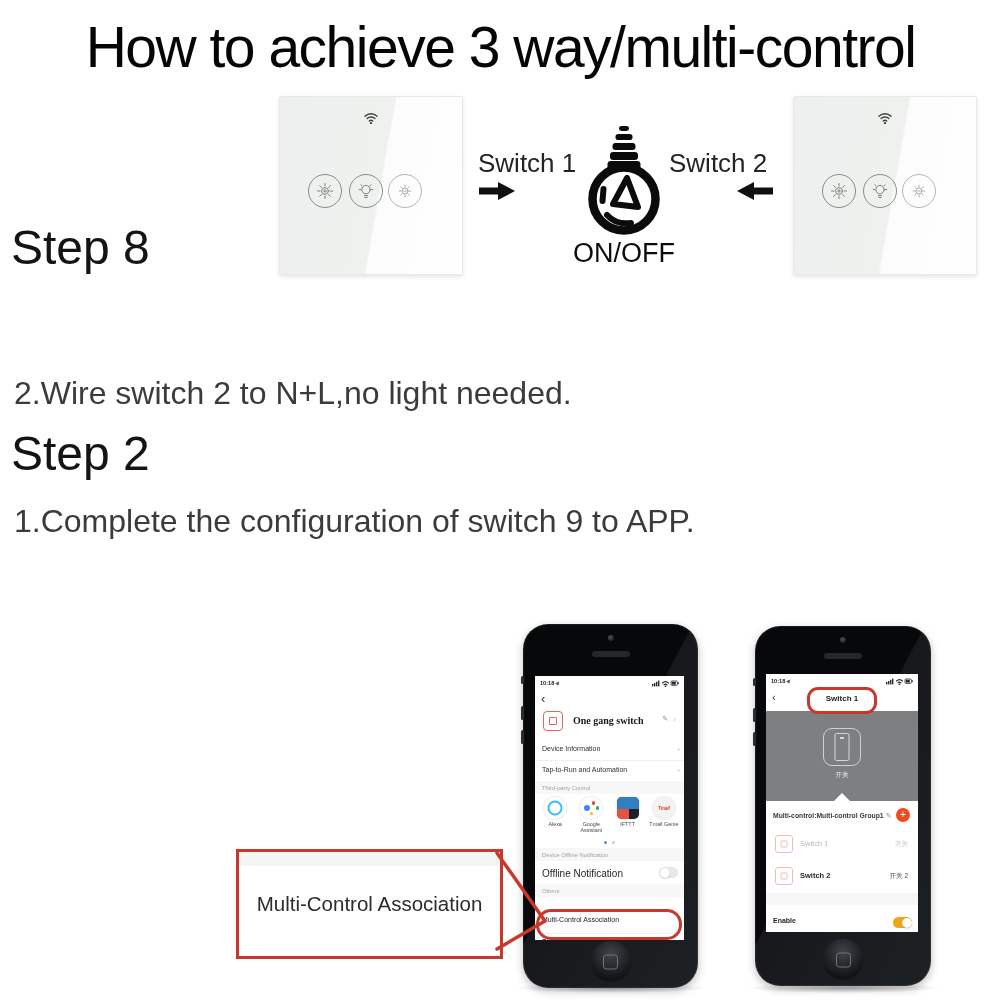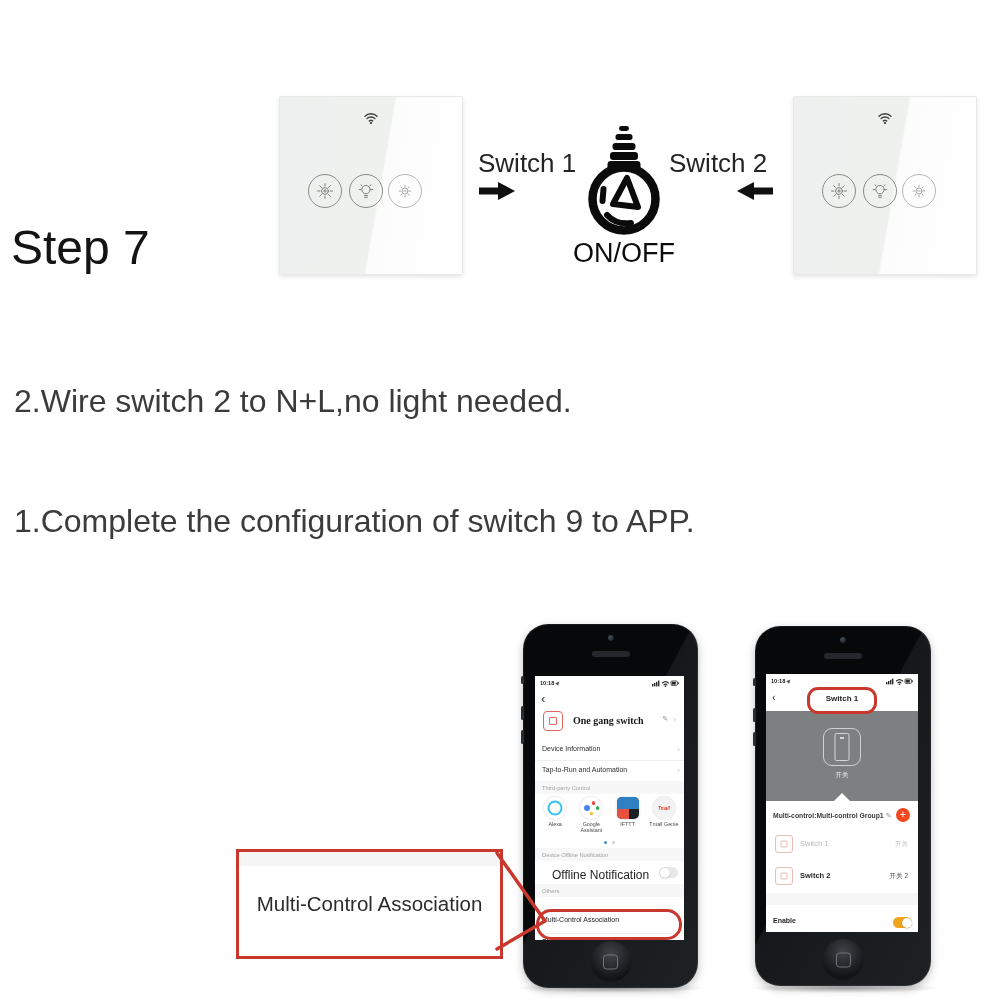--- a/index.html
+++ b/index.html
@@ -26,21 +26,21 @@
   .arrow{position:absolute;top:181px;}
   .arrow.r{left:479px;} .arrow.l{left:736px;}
   .bulb{position:absolute;left:586px;top:126px;}
   .onoff{position:absolute;left:562px;top:238px;width:124px;text-align:center;
          font-size:27px;color:#0d0d0d;}
 
   
   .step-h{position:absolute;left:11px;margin:0;font-size:48px;font-weight:400;color:#141414;}
   .s1h{top:220px;} .s2h{top:426px;}
   .step-item{position:absolute;left:14px;font-size:32px;color:#3b3b3b;white-space:nowrap;}
-  .i11{top:311px;} .i12{top:383px;text-align:center;} .i21{top:503px;} .i22{top:561px;}
+  .i11{top:311px;} .i12{top:375px;text-align:center;} .i21{top:503px;} .i22{top:561px;}
 
   
   .phone{position:absolute;border-radius:25px;
          background:linear-gradient(118deg,#07080a 46%,#16181b 46.5%,#1e2124 100%);
          box-shadow:inset 0 0 2px rgba(255,255,255,.28),0 3px 8px rgba(0,0,0,.25);}
   .ph1{left:523px;top:624px;width:175px;height:364px;}
   .ph2{left:755px;top:626px;width:176px;height:360px;}
   .cam{position:absolute;left:50%;top:11px;transform:translateX(-50%);width:6px;height:6px;border-radius:50%;
        background:radial-gradient(circle at 35% 35%,#46515e,#0d1116);}
   .spk{position:absolute;left:50%;top:27px;transform:translateX(-50%);width:38px;height:6px;border-radius:3px;
@@ -100,21 +100,21 @@
   .gd4{width:3.6px;height:3.6px;left:15.5px;top:9px;background:var(--google_green);}
   .ic-ifttt{border-radius:5px;background:#1d2125;overflow:hidden;box-shadow:0 0 2.5px rgba(0,0,0,.18);}
   .if-top{position:absolute;left:0;top:0;width:100%;height:55%;background:var(--ifttt_blue);}
   .if-red{position:absolute;left:0;bottom:0;width:55%;height:45%;background:var(--ifttt_red);}
   .ic-tmall{background:#f3f3f3;display:flex;align-items:center;justify-content:center;}
   .ic-tmall span{font-size:4.6px;font-weight:bold;font-style:italic;color:var(--tmall_red);}
   .dots{position:absolute;left:0;right:0;top:165px;display:flex;justify-content:center;gap:5px;}
   .dots i{width:3px;height:3px;border-radius:50%;background:#cfcfcf;}
   .dots i.on{background:var(--dot_blue);}
   .r-offline{position:absolute;left:0;right:0;top:185px;height:23px;}
-  .r-offline .lab{position:absolute;left:17px;top:7px;font-size:12px;color:#1f1f1f;}
+  .r-offline .lab{position:absolute;left:7px;top:7px;font-size:10px;color:#1f1f1f;}
   .toggle{position:absolute;right:6px;top:6px;width:19px;height:11px;border-radius:6px;background:#e8e8ea;}
   .toggle i{position:absolute;left:.5px;top:.5px;width:10px;height:10px;border-radius:50%;background:#fff;
             box-shadow:0 .5px 1.5px rgba(0,0,0,.3);}
   .toggle.on{background:var(--toggle_orange);}
   .toggle.on i{left:auto;right:.5px;}
   .r-multi{position:absolute;left:0;right:0;top:233px;height:22px;}
   .r-multi .lab{position:absolute;left:7px;top:7px;font-size:7px;color:#222;}
   .r-multi .chev{position:absolute;right:4px;top:7px;}
   .oval{position:absolute;border:3px solid var(--accent_red);border-radius:15px;z-index:20;}
   .oval-multi{left:1px;top:233px;width:140px;height:25px;}
@@ -159,20 +159,21 @@
   .callout .cap{position:absolute;left:0;top:0;right:0;height:14px;background:#f5f5f5;}
   .callout .txt{position:absolute;left:0;right:0;top:40px;text-align:center;font-size:20.5px;color:#2c2c2c;}
 
   .overlay{position:absolute;left:0;top:0;z-index:50;pointer-events:none;}
 </style>
 </head>
 <body>
 
 <div class="canvas">
 
+  <h1 class="title">How to achieve 3 way/multi-control</h1>
 
   <div class="panel p1">
     <svg class="wifi" width="15" height="12" viewBox="0 0 15 12">
       <g fill="none" stroke="#3a3f3a" stroke-width="1.4" stroke-linecap="round">
         <path d="M1.5 4.2 A 8.5 8.5 0 0 1 13.5 4.2"></path>
         <path d="M3.6 6.6 A 5.5 5.5 0 0 1 11.4 6.6"></path>
         <path d="M5.8 9 A 2.6 2.6 0 0 1 9.2 9"></path>
       </g>
       <circle cx="7.5" cy="11" r="1.1" fill="#3a3f3a"></circle>
     </svg>
@@ -259,22 +260,23 @@
     <path d="M41 52 L52 81 L27 78 Z" fill="none" stroke="#0b0b0b" stroke-width="6" stroke-linejoin="round"></path>
     <path d="M17.5 63 L16.5 75" stroke="#0b0b0b" stroke-width="6" stroke-linecap="round" fill="none"></path>
     <path d="M21 89 Q30 99 45 97" stroke="#0b0b0b" stroke-width="6" stroke-linecap="round" fill="none"></path>
   </svg>
   <div class="sw-label sw2">Switch 2</div>
   <svg class="arrow l" width="37" height="20" viewBox="0 0 37 20">
     <path d="M37 6.5 H18 V1 L1 10 L18 19 V13.5 H37 Z" fill="#101010"></path>
   </svg>
   <div class="onoff">ON/OFF</div>
 
-  <h2 class="step-h s1h">Step 7</h2>
+  <h2 class="step-h s1h">Step 8</h2>
   <div class="step-item i12">2.Wire switch 2 to N+L,no light needed.</div>
+  <h2 class="step-h s2h">Step 2</h2>
   <div class="step-item i21">1.Complete the configuration of switch 9 to APP.</div>
 
   <div class="floor-shadow fs1"></div>
   <div class="floor-shadow fs2"></div>
 
   <div class="phone ph1">
     <div class="vol v1"></div>
     <div class="vol v2"></div>
     <div class="vol v3"></div>
     <div class="cam"></div>

